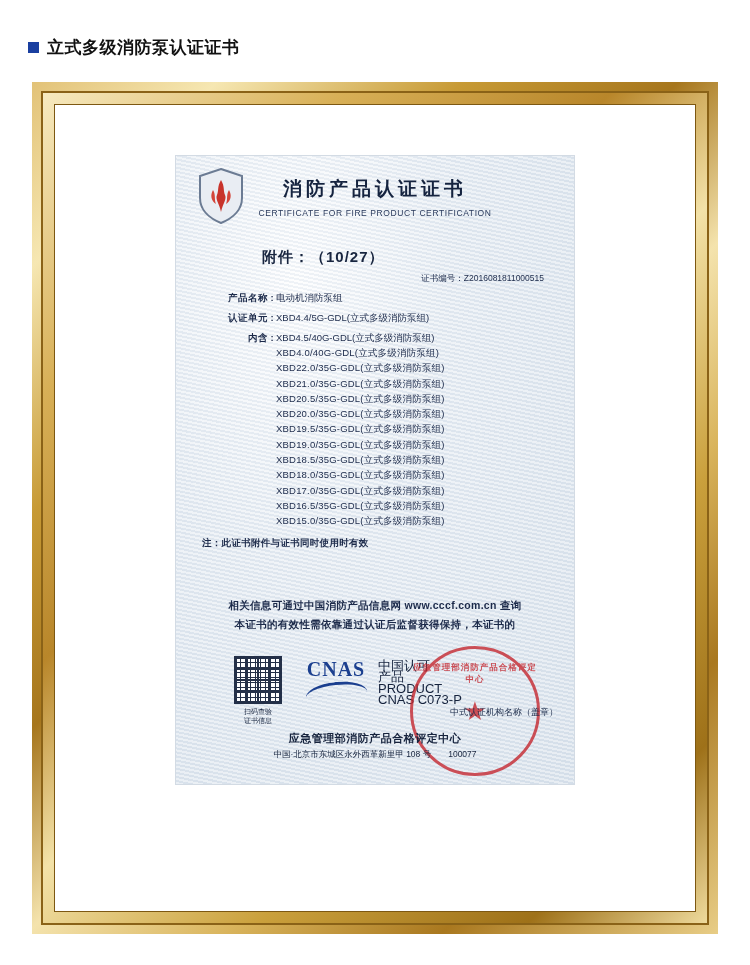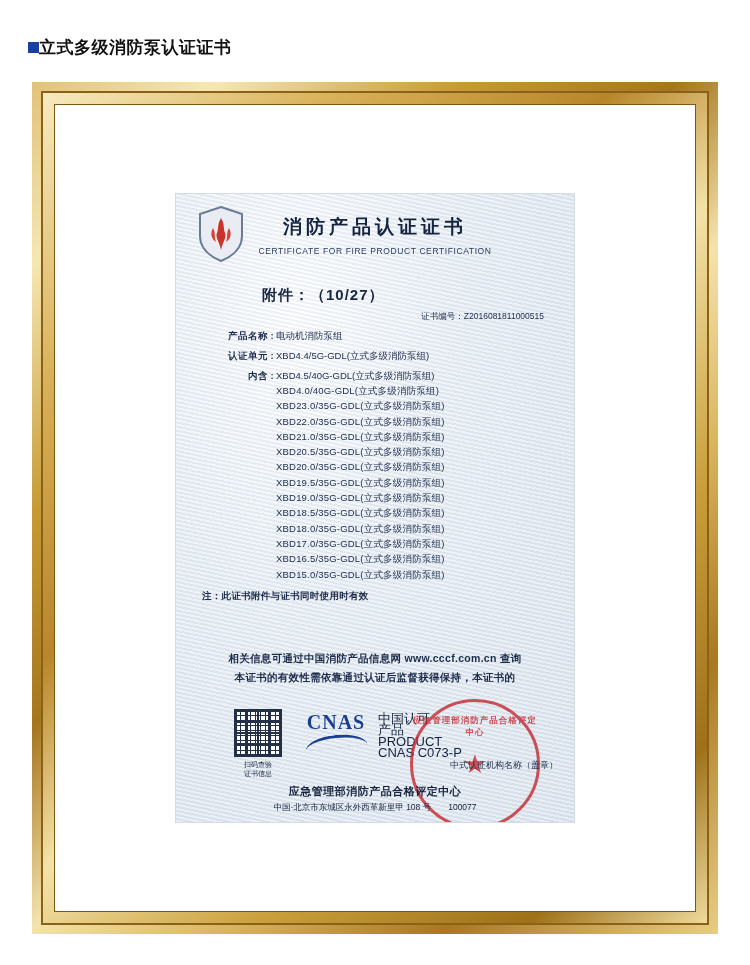--- a/index.html
+++ b/index.html
@@ -15,20 +15,21 @@
     overflow: hidden;
   }
 
   
   .page-heading {
     position: absolute;
     left: 28px;
     top: 36px;
     display: flex;
     align-items: center;
+    gap: 8px;
   }
   .heading-bullet {
     width: 11px;
     height: 11px;
     background: #1a3fa0;
     display: inline-block;
   }
   .heading-text {
     font-size: 17px;
     font-weight: bold;
@@ -76,21 +77,21 @@
     display: flex;
     align-items: flex-start;
     justify-content: center;
   }
 
   
   .certificate {
     position: relative;
     width: 400px;
     height: 630px;
-    margin-top: 74px;
+    margin-top: 36px;
     box-sizing: border-box;
     background:
       radial-gradient(ellipse at 30% 20%, rgba(255,255,255,0.9) 0%, rgba(232,238,244,0.6) 40%, rgba(214,224,234,0.75) 100%),
       repeating-radial-gradient(circle at 52% 45%, #e9eef4 0px, #e9eef4 3px, #e3e9f1 3px, #e3e9f1 6px);
     border: 1px solid #d3dbe4;
     overflow: hidden;
     font-size: 10px;
     color: #1c2a4a;
   }
   .cert-guilloche {
@@ -365,21 +366,20 @@
             </div>
 
             <div class="field-row">
               <span class="field-label">内含</span>
               <span class="field-colon">:</span>
               <span class="field-value">XBD4.5/40G-GDL(立式多级消防泵组)</span>
             </div>
 
             <div class="model-list">
               <div class="model-item">XBD4.0/40G-GDL(立式多级消防泵组)</div>
-              <div class="model-item">XBD23.0/35G-GDL(立式多级消防泵组)</div>
               <div class="model-item">XBD22.0/35G-GDL(立式多级消防泵组)</div>
               <div class="model-item">XBD21.0/35G-GDL(立式多级消防泵组)</div>
               <div class="model-item">XBD20.5/35G-GDL(立式多级消防泵组)</div>
               <div class="model-item">XBD20.0/35G-GDL(立式多级消防泵组)</div>
               <div class="model-item">XBD19.5/35G-GDL(立式多级消防泵组)</div>
               <div class="model-item">XBD19.0/35G-GDL(立式多级消防泵组)</div>
               <div class="model-item">XBD18.5/35G-GDL(立式多级消防泵组)</div>
               <div class="model-item">XBD18.0/35G-GDL(立式多级消防泵组)</div>
               <div class="model-item">XBD17.0/35G-GDL(立式多级消防泵组)</div>
               <div class="model-item">XBD16.5/35G-GDL(立式多级消防泵组)</div>

